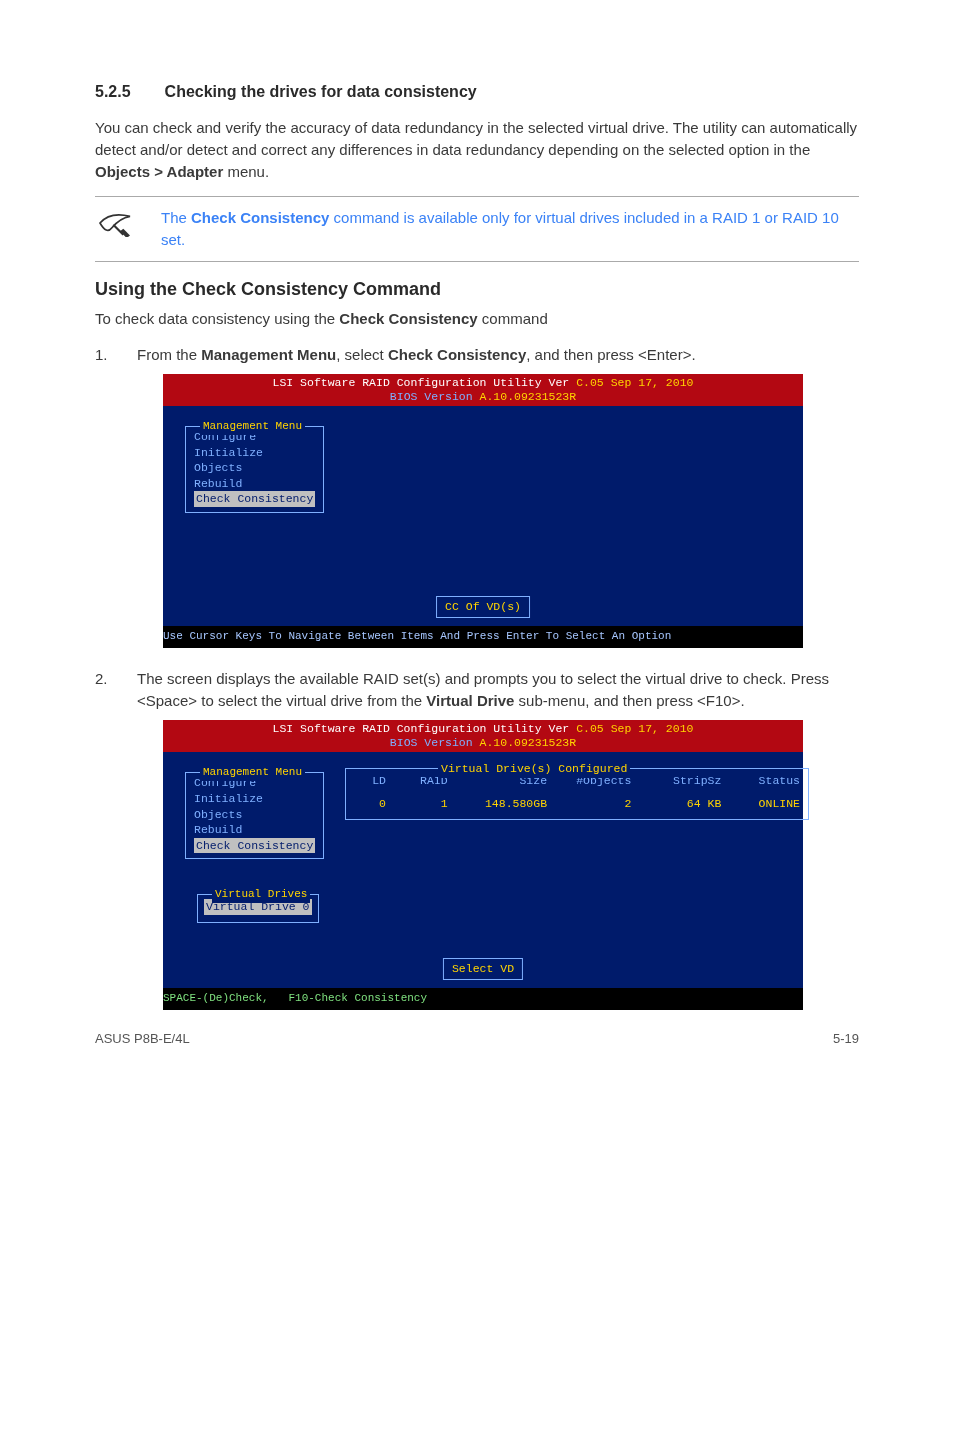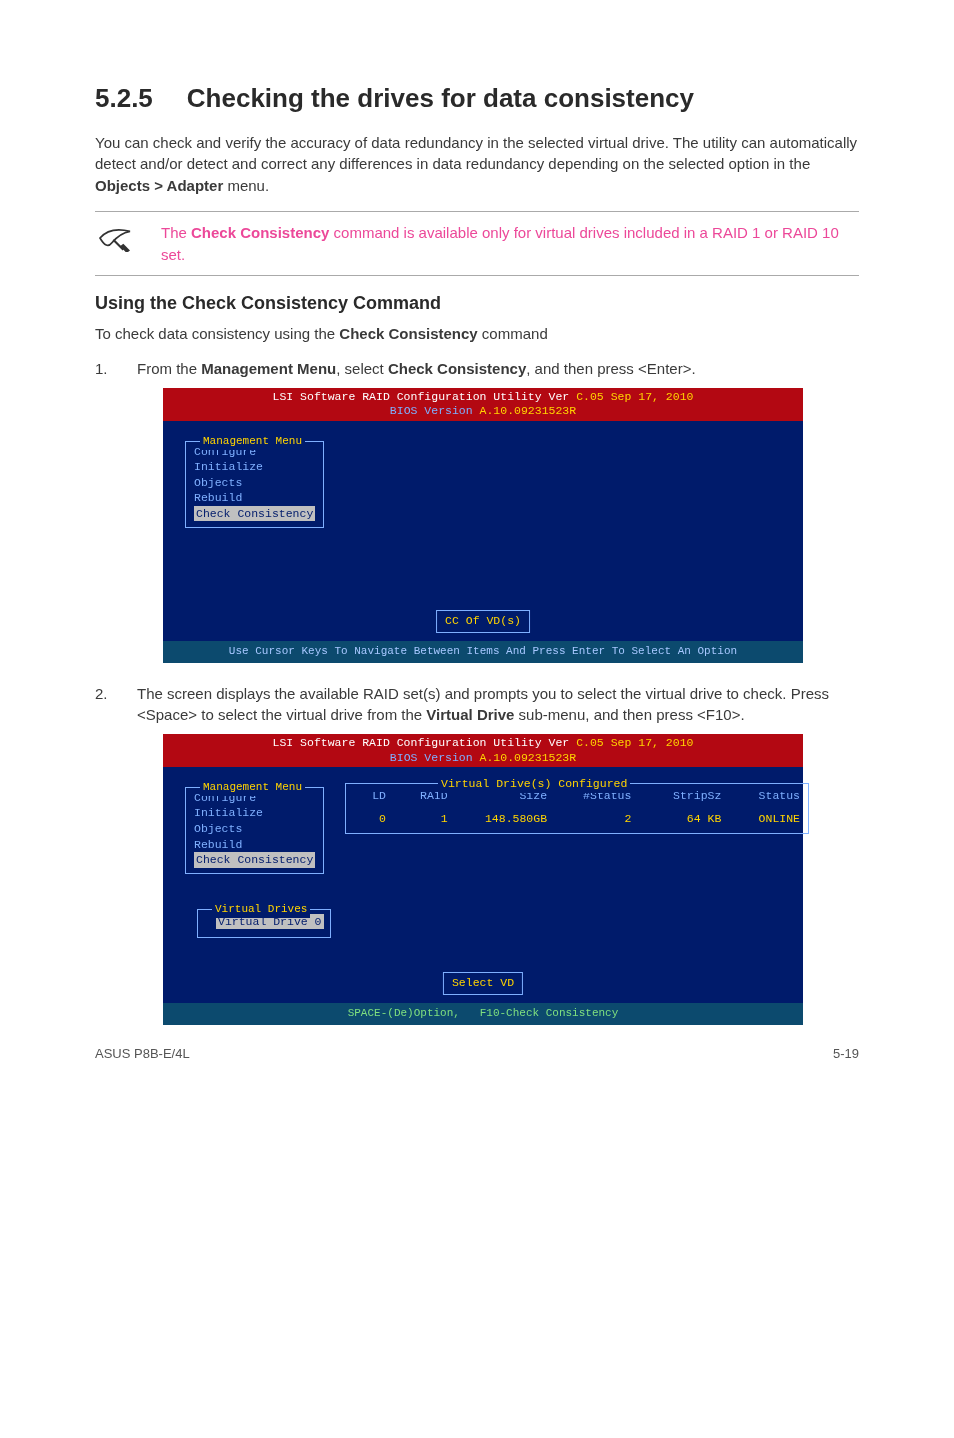--- a/index.html
+++ b/index.html
@@ -7,21 +7,21 @@
     font-family: Arial, Helvetica, sans-serif;
     background: #ffffff;
     width: 954px;
     margin: 0 auto;
     color: #333;
     font-size: 15px;
     line-height: 1.45;
     padding: 80px 95px 40px 95px;
   }
   .heading {
-    font-size: 26px;
+    font-size: 16px;
     font-weight: bold;
     color: #2a2a2a;
     margin-bottom: 14px;
     display: flex;
     gap: 34px;
   }
   .body-text {
     margin-bottom: 14px;
     color: #3a3a3a;
   }
@@ -34,21 +34,21 @@
     align-items: flex-start;
     gap: 26px;
   }
   .note-icon {
     width: 40px;
     flex-shrink: 0;
     padding-top: 2px;
   }
   .note-text {
     flex: 1;
-    color: #ec4899;
+    color: #3b82f6;
   }
   .subheading {
     font-size: 18px;
     font-weight: bold;
     color: #2a2a2a;
     margin-bottom: 6px;
   }
   .step {
     display: flex;
     gap: 28px;
@@ -110,23 +110,23 @@
     display: inline-block;
     padding: 2px 8px;
     color: #ffd400;
     position: absolute;
     left: 50%;
     transform: translateX(-50%);
     bottom: 8px;
     background: #001b6b;
   }
   .bios-footer {
-    background: #0c4a6e;
+    background: #000000;
     color: #a7c7ff;
-    text-align: center;
+    text-align: left;
     padding: 3px 0;
     font-size: 11px;
   }
   
   .vd-panel {
     border: 1px solid #7fb0ff;
     position: absolute;
     left: 182px;
     top: 16px;
     width: 464px;
@@ -144,21 +144,21 @@
   .vd-cell { text-align: right; }
   .vd-head .vd-cell { color: #7fb0ff; }
   .vd-data .vd-cell { color: #ffd400; }
   .c-ld    { width: 34px; }
   .c-raid  { width: 56px; }
   .c-size  { width: 96px; }
   .c-str   { width: 80px; }
   .c-strsz { width: 86px; }
   .c-stat  { width: 74px; }
   .screen2 .bios-body { min-height: 236px; }
-  .screen2 .menu-box.vdrives { padding: 4px 6px 6px 18px; }
+  .screen2 .menu-box.vdrives { padding: 4px 6px 6px 6px; }
   .screen2 .bios-footer { color: #7fe07f; }
   .page-footer {
     display: flex;
     justify-content: space-between;
     font-size: 13px;
     color: #555;
     border-top: none;
   }
 </style>
 </head>
@@ -239,21 +239,21 @@
       <div class="menu-item">Rebuild</div>
       <div><span class="menu-item selected">Check Consistency</span></div>
     </div>
 
     <div class="vd-panel">
       <div class="vd-panel-title">Virtual Drive(s) Configured</div>
       <div class="vd-row vd-head">
         <div class="vd-cell c-ld">LD</div>
         <div class="vd-cell c-raid">RAID</div>
         <div class="vd-cell c-size">Size</div>
-        <div class="vd-cell c-str">#Status</div>
+        <div class="vd-cell c-str">#Objects</div>
         <div class="vd-cell c-strsz">StripSz</div>
         <div class="vd-cell c-stat">Status</div>
       </div>
       <div class="vd-row vd-data" style="margin-top:6px;">
         <div class="vd-cell c-ld">0</div>
         <div class="vd-cell c-raid">1</div>
         <div class="vd-cell c-size">148.580GB</div>
         <div class="vd-cell c-str">2</div>
         <div class="vd-cell c-strsz">64 KB</div>
         <div class="vd-cell c-stat">ONLINE</div>
@@ -261,20 +261,20 @@
     </div>
 
     <div class="menu-box vdrives" style="position:absolute; left:22px; top:136px;">
       <div class="menu-box-title">Virtual Drives</div>
       <div><span class="menu-item selected">Virtual Drive 0</span></div>
     </div>
 
     <div class="bios-prompt">Select VD</div>
   </div>
   <div class="bios-footer">
-    <span>SPACE-(De)Option,</span>&nbsp;&nbsp;&nbsp;<span>F10-Check Consistency</span>
+    <span>SPACE-(De)Check,</span>&nbsp;&nbsp;&nbsp;<span>F10-Check Consistency</span>
   </div>
 </div>
 
 <div class="page-footer">
   <span>ASUS P8B-E/4L</span>
   <span>5-19</span>
 </div>
 
 </body></html>

